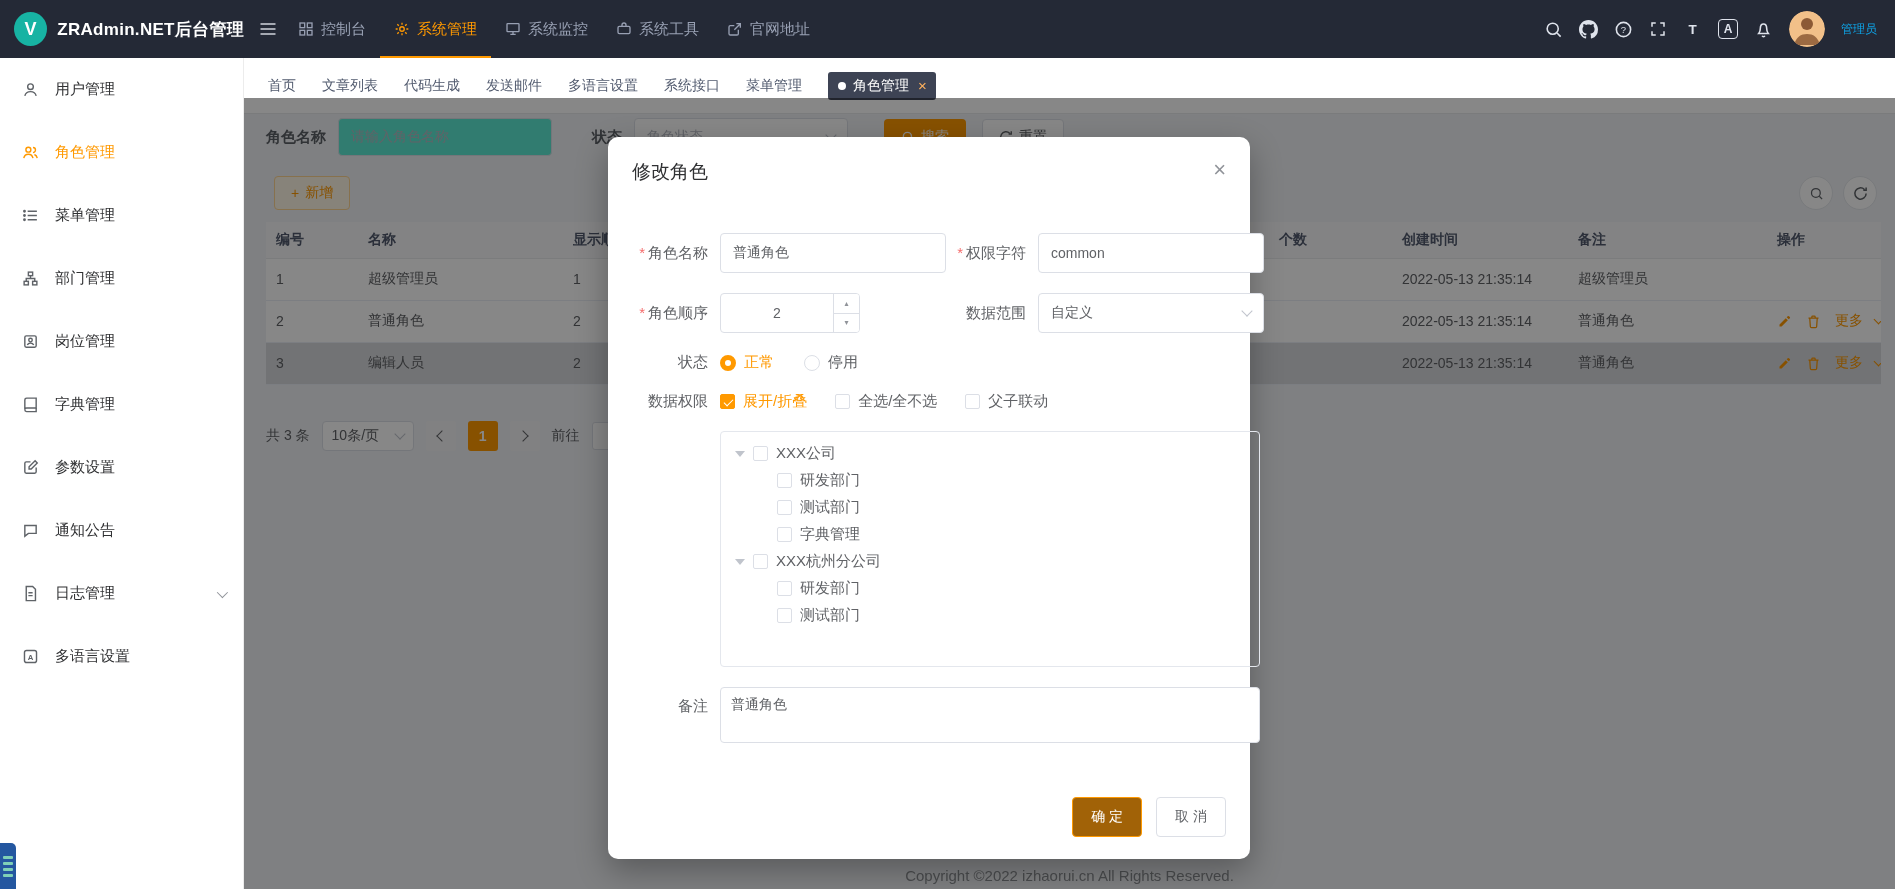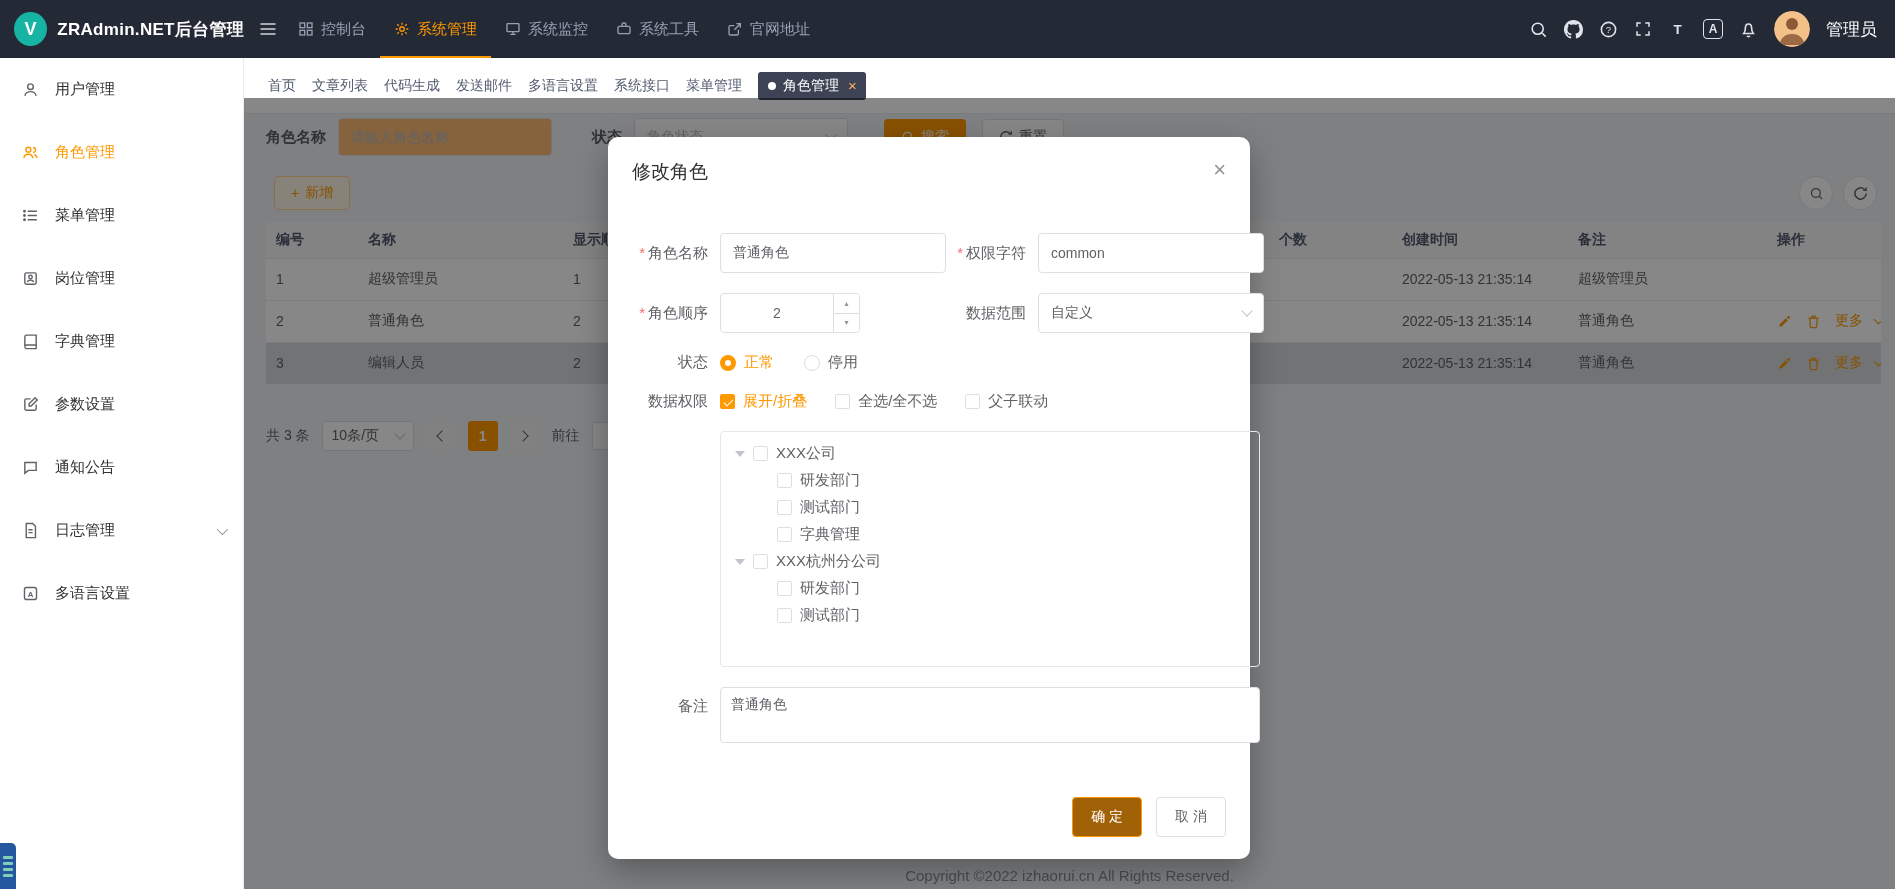--- a/index.html
+++ b/index.html
@@ -16,42 +16,42 @@
   .logo { width:34px; height:34px; border-radius:50%; background:#17b3a3; color:#fff; display:flex; align-items:center; justify-content:center; font-weight:bold; font-size:18px; }
   .brand-title { color:#fff; font-size:17px; font-weight:700; letter-spacing:.3px; white-space:nowrap; }
   .hamburger { color:#cfd3dc; margin:0 6px 0 14px; cursor:pointer; }
   .topnav { display:flex; height:100%;text-align:right; }
   .topnav-item { display:flex; align-items:center; gap:7px; padding:0 14px; color:#98a0b3; font-size:15px; cursor:pointer; white-space:nowrap; }
   .topnav-item.active { color:#ff9900; box-shadow:inset 0 -2px 0 #ff9900; }
   .top-actions { margin-left:auto; display:flex; align-items:center; gap:16px; padding-right:18px; color:#dfe3ec; }
   .action-icon { cursor:pointer; display:flex; align-items:center; justify-content:center; }
   .icon-box { width:20px; height:20px; border:1.5px solid currentColor; border-radius:4px; font-size:12px; font-weight:bold; display:flex; align-items:center; justify-content:center; }
   .avatar { width:36px; height:36px; border-radius:50%; overflow:hidden; cursor:pointer; flex:none; }
-  .username { color:#ffffff; font-size:17px; cursor:pointer; }
+  .username { color:#0ea5e9; font-size:12px; cursor:pointer; }
 
   
   .sidebar { position:absolute; top:58px; left:0; width:244px; bottom:0; background:#fff; border-right:1px solid #ececec; z-index:4; }
   .side-item { height:63px; display:flex; align-items:center; gap:16px; padding:0 18px 0 22px; color:#303133; font-size:15px; cursor:pointer; }
   .side-item svg { color:#5f6368; flex:none; }
   .side-item.active { color:#ff9900; }
   .side-item.active svg { color:#ff9900; }
   .side-chevron { margin-left:auto; width:8px; height:8px; border-right:1.5px solid #909399; border-bottom:1.5px solid #909399; transform:rotate(45deg) translateY(-2px); }
 
   
-  .tabsbar { position:absolute; left:244px; top:58px; right:0; height:56px; background:#fff; border-bottom:1px solid #e6e8eb; display:flex; align-items:center; gap:16px; padding-left:24px; font-size:14px; color:#515a6e; z-index:3; }
+  .tabsbar { position:absolute; left:244px; top:58px; right:0; height:56px; background:#fff; border-bottom:1px solid #e6e8eb; display:flex; align-items:center; gap:26px; padding-left:24px; font-size:14px; color:#515a6e; z-index:3; }
   .tab-item { cursor:pointer; white-space:nowrap; }
   .tab-active { display:flex; align-items:center; gap:7px; background:#3d4354; color:#fff; padding:5px 9px 5px 10px; border-radius:3px; cursor:pointer; }
   .tab-dot { width:8px; height:8px; border-radius:50%; background:#fff; }
   .tab-close { color:#ffb25e; font-size:15px; line-height:1; margin-left:2px; cursor:pointer; }
 
   
   .content { position:absolute; left:244px; top:98px; right:0; bottom:0; padding:20px 14px 0 22px; z-index:1; }
   .search-row { display:flex; align-items:center; margin-bottom:20px; }
   .s-label { font-weight:700; color:#5c6066; font-size:15px; margin-right:12px; white-space:nowrap; }
-  .text-input { width:214px; height:38px; border:1px solid #dcdfe6; border-radius:4px; background:#fdba74; padding:0 12px; font-size:14px; color:#606266; font-family:Liberation Sans, sans-serif; outline:none; }
+  .text-input { width:214px; height:38px; border:1px solid #dcdfe6; border-radius:4px; background:#5eead4; padding:0 12px; font-size:14px; color:#606266; font-family:Liberation Serif, serif; outline:none; }
   .text-input::placeholder { color:#b6bac3; }
   .sel-fake { width:214px; height:38px; border:1px solid #dcdfe6; border-radius:4px; background:#fff; display:flex; align-items:center; justify-content:space-between; padding:0 12px; color:#b6bac3; cursor:pointer; }
   .gap40 { width:40px; flex:none; } .gap36 { width:36px; flex:none; } .gap16 { width:16px; flex:none; }
   .btn { height:36px; border-radius:4px; display:inline-flex; align-items:center; gap:6px; padding:0 16px; font-size:14px; cursor:pointer; border:1px solid transparent; white-space:nowrap; }
   .btn-primary { background:#ff9900; color:#fff; }
   .btn-plain { background:#fff; border-color:#dcdfe6; color:#606266; }
   .btn-warn-plain { background:#fff7e6; border:1px solid #ffd591; color:#ff9900; height:34px; margin-left:8px; }
   .toolbar-row { display:flex; align-items:center; margin-bottom:12px; }
   .tool-circles { margin-left:auto; display:flex; gap:10px; padding-right:4px; }
   .circle-btn { width:34px; height:34px; border-radius:50%; background:#fff; border:1px solid #e3e6eb; display:flex; align-items:center; justify-content:center; color:#5f6368; cursor:pointer; }
@@ -240,20 +240,29 @@
     <svg width="17" height="17" viewBox="0 0 24 24" fill="none" stroke="currentColor" stroke-width="2">
         <path d="M8 6h13M8 12h13M8 18h13"></path>
         <circle cx="3.5" cy="6" r="1" fill="currentColor"></circle>
         <circle cx="3.5" cy="12" r="1" fill="currentColor"></circle>
         <circle cx="3.5" cy="18" r="1" fill="currentColor"></circle>
       </svg>
     <span>菜单管理</span>
   </div>
   <div class="side-item">
     <svg width="17" height="17" viewBox="0 0 24 24" fill="none" stroke="currentColor" stroke-width="2">
+        <rect x="9" y="3" width="6" height="5"></rect>
+        <rect x="3" y="16" width="6" height="5"></rect>
+        <rect x="15" y="16" width="6" height="5"></rect>
+        <path d="M12 8v4M6 16v-4h12v4"></path>
+      </svg>
+    <span>部门管理</span>
+  </div>
+  <div class="side-item">
+    <svg width="17" height="17" viewBox="0 0 24 24" fill="none" stroke="currentColor" stroke-width="2">
         <rect x="4" y="4" width="16" height="16" rx="2"></rect>
         <circle cx="12" cy="10" r="2.5"></circle>
         <path d="M7.5 17c.7-2 2.4-3 4.5-3s3.8 1 4.5 3"></path>
       </svg>
     <span>岗位管理</span>
   </div>
   <div class="side-item">
     <svg width="17" height="17" viewBox="0 0 24 24" fill="none" stroke="currentColor" stroke-width="2">
         <path d="M4 19.5A2.5 2.5 0 0 1 6.5 17H20V3H6.5A2.5 2.5 0 0 0 4 5.5v14z"></path>
         <path d="M4 19.5A2.5 2.5 0 0 0 6.5 22H20v-5"></path>

